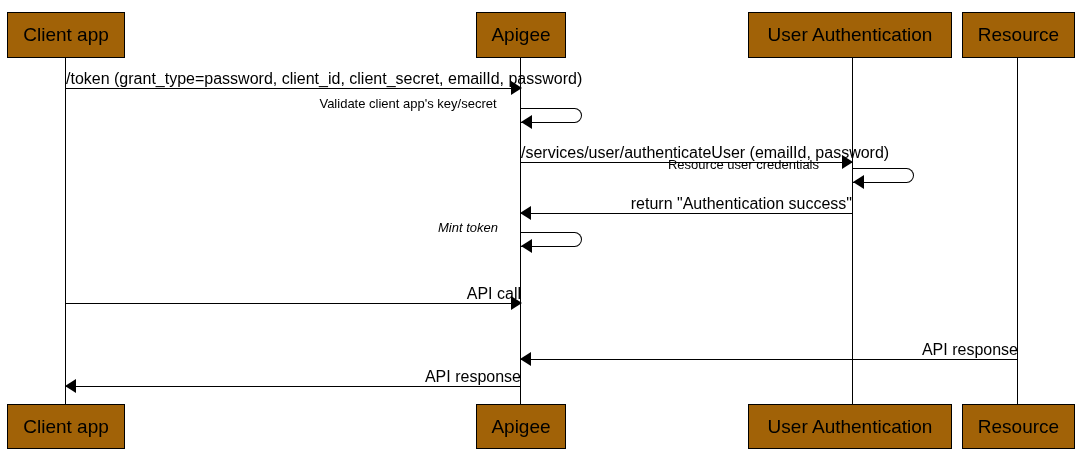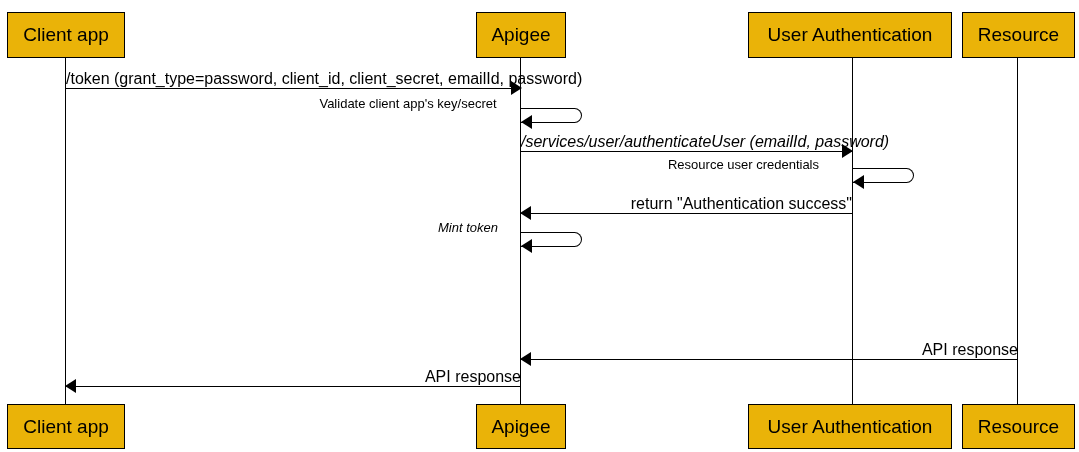--- a/index.html
+++ b/index.html
@@ -8,21 +8,21 @@
     width:1079px;height:452px;
     background:#ffffff;
     font-family:"Liberation Sans", sans-serif;
     color:#000;
     overflow:hidden;
   }
   .actor{
     position:absolute;
     height:46px;
     border:1.5px solid #000;
-    background:#eab308;
+    background:#a16207;
     display:flex;align-items:center;justify-content:center;
     font-size:19px;
     box-sizing:border-box;
     z-index:3;
     white-space:nowrap;
   }
   .actor.bottom{height:45px;}
   .lifeline{
     position:absolute;
     top:58px;height:346px;width:1.3px;
@@ -95,21 +95,21 @@
     <span class="lbl">/token (grant_type=password, client_id, client_secret, emailId, password)</span>
     <span class="ln"></span>
     <span class="ah ah-r"></span>
   </div>
 
   <div class="selflbl" style="left:300px;top:97px;width:216px;">Validate client app's key/secret</div>
   <div class="loop" style="left:521px;top:108px;">
     <span class="ah ah-l"></span>
   </div>
 
-  <div class="msg" style="left:521px;top:135px;width:331px;font-style:italic;">
+  <div class="msg" style="left:521px;top:146px;width:331px;">
     <span class="lbl">/services/user/authenticateUser (emailId, password)</span>
     <span class="ln"></span>
     <span class="ah ah-r"></span>
   </div>
 
   <div class="selflbl" style="left:640px;top:158px;width:207px;">Resource user credentials</div>
   <div class="loop" style="left:853px;top:168px;">
     <span class="ah ah-l"></span>
   </div>
 
@@ -118,20 +118,25 @@
     <span class="ln"></span>
     <span class="ah ah-l"></span>
   </div>
 
   <div class="selflbl" style="left:420px;top:221px;width:96px;font-style:italic;">Mint token</div>
   <div class="loop" style="left:521px;top:232px;">
     <span class="ah ah-l"></span>
   </div>
 
 
+  <div class="msg" style="left:66px;top:287px;width:455px;">
+    <span class="lbl">API call</span>
+    <span class="ln"></span>
+    <span class="ah ah-r"></span>
+  </div>
 
 
   <div class="msg" style="left:521px;top:343px;width:497px;">
     <span class="lbl">API response</span>
     <span class="ln"></span>
     <span class="ah ah-l"></span>
   </div>
 
   <div class="msg" style="left:66px;top:370px;width:455px;">
     <span class="lbl">API response</span>

